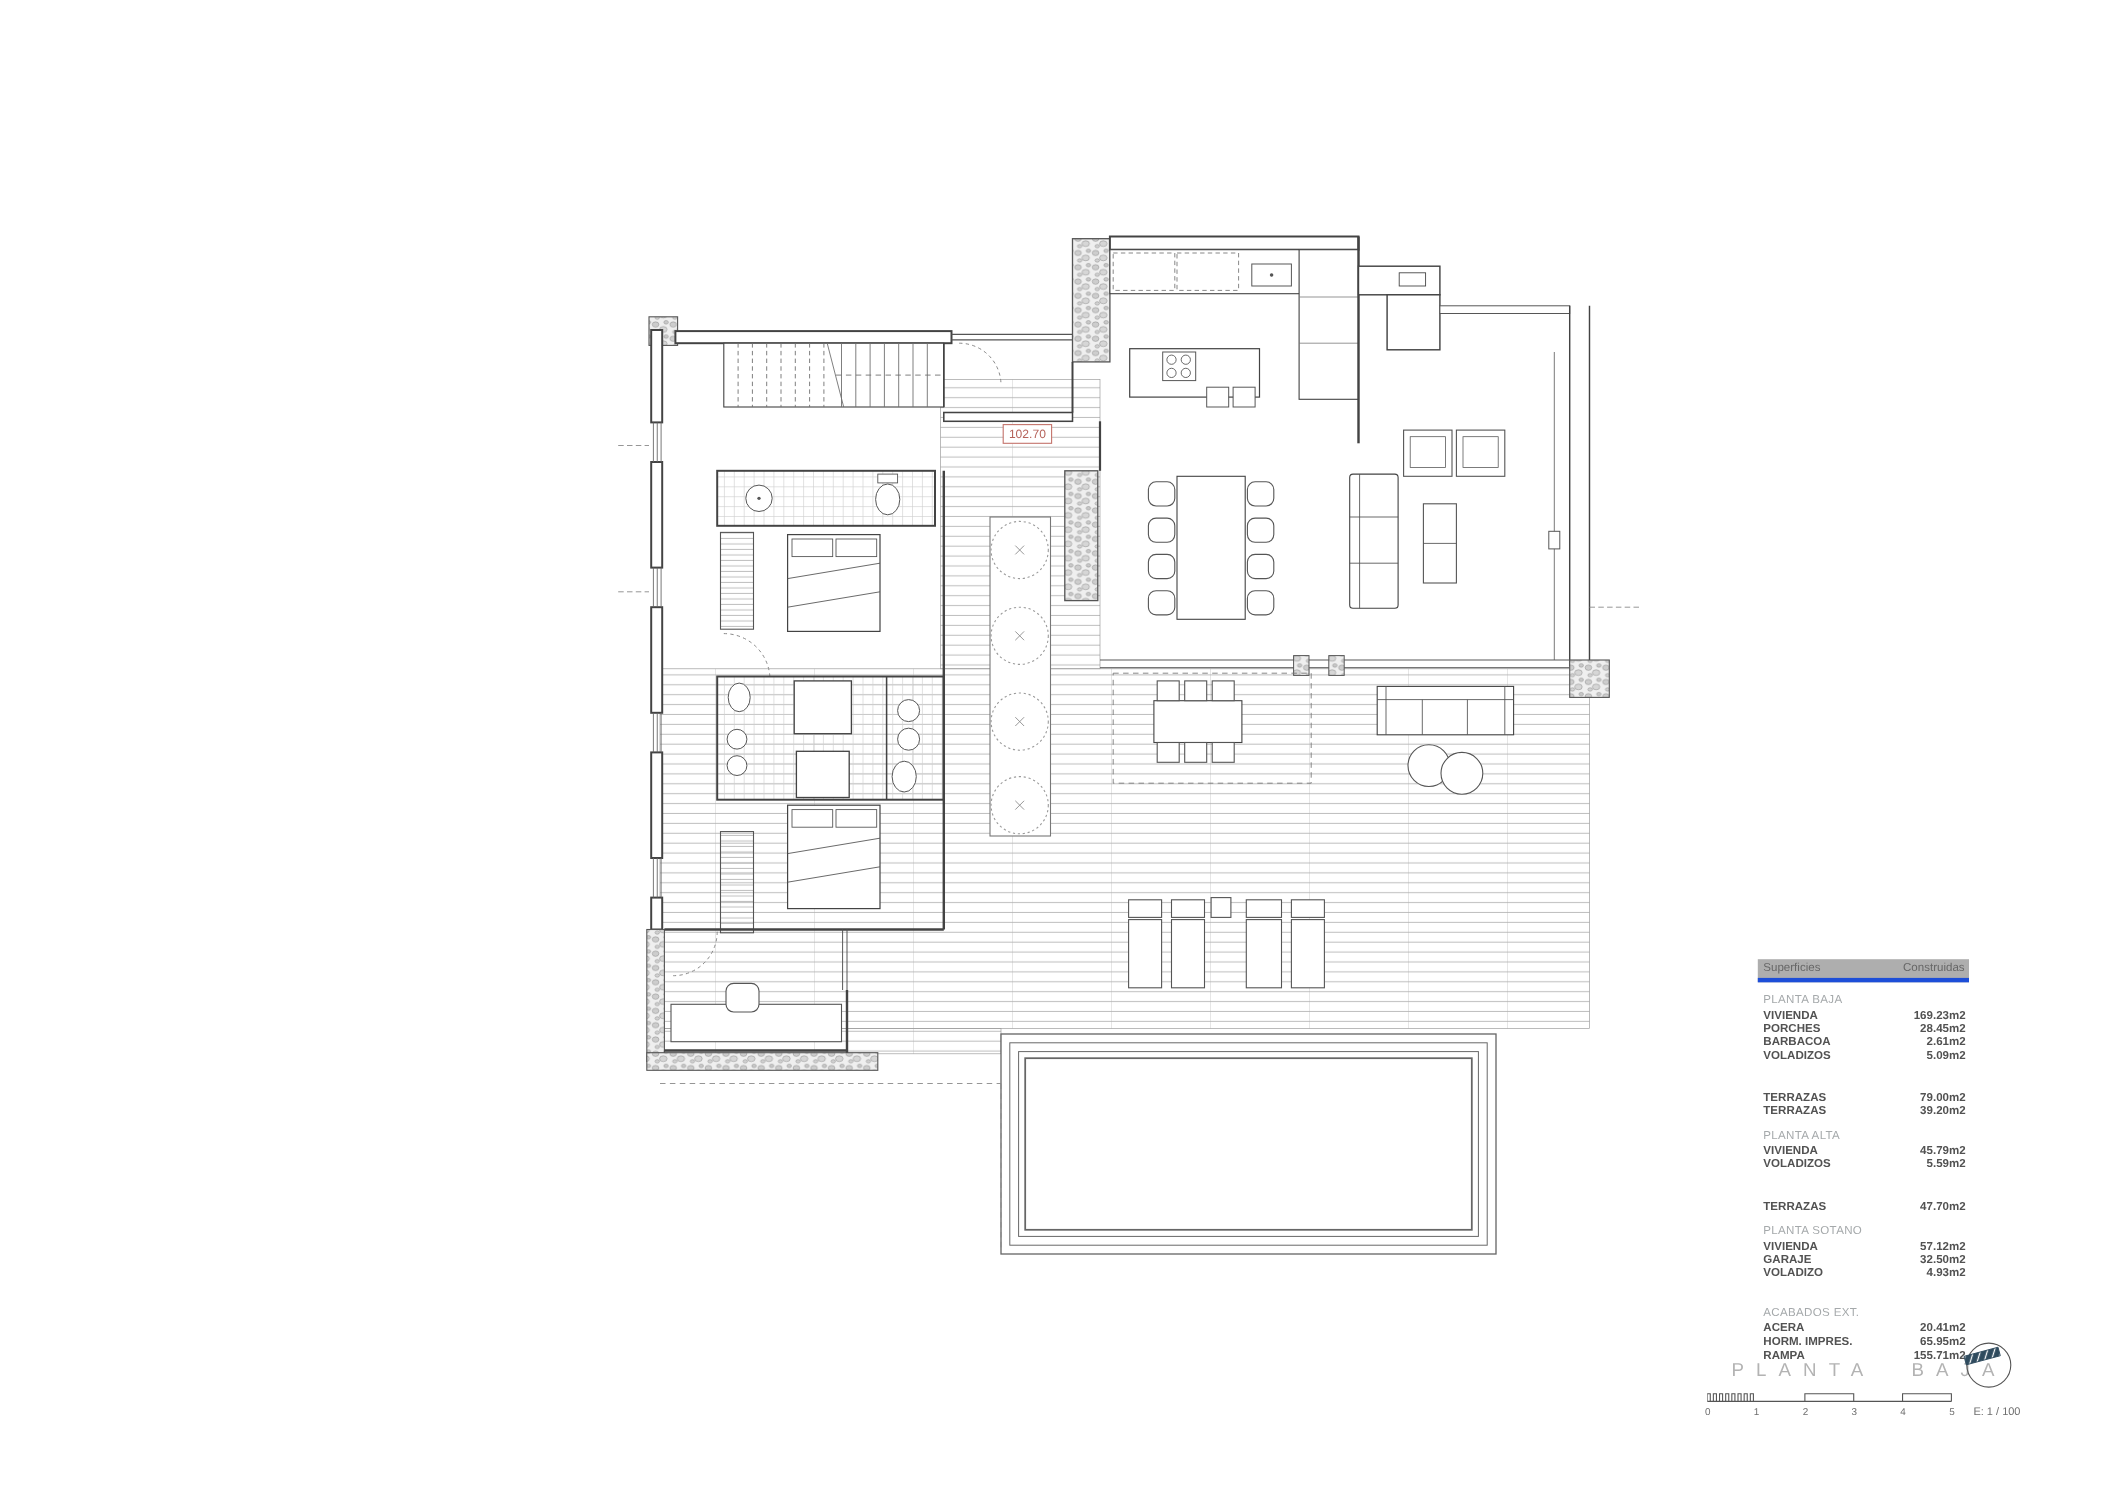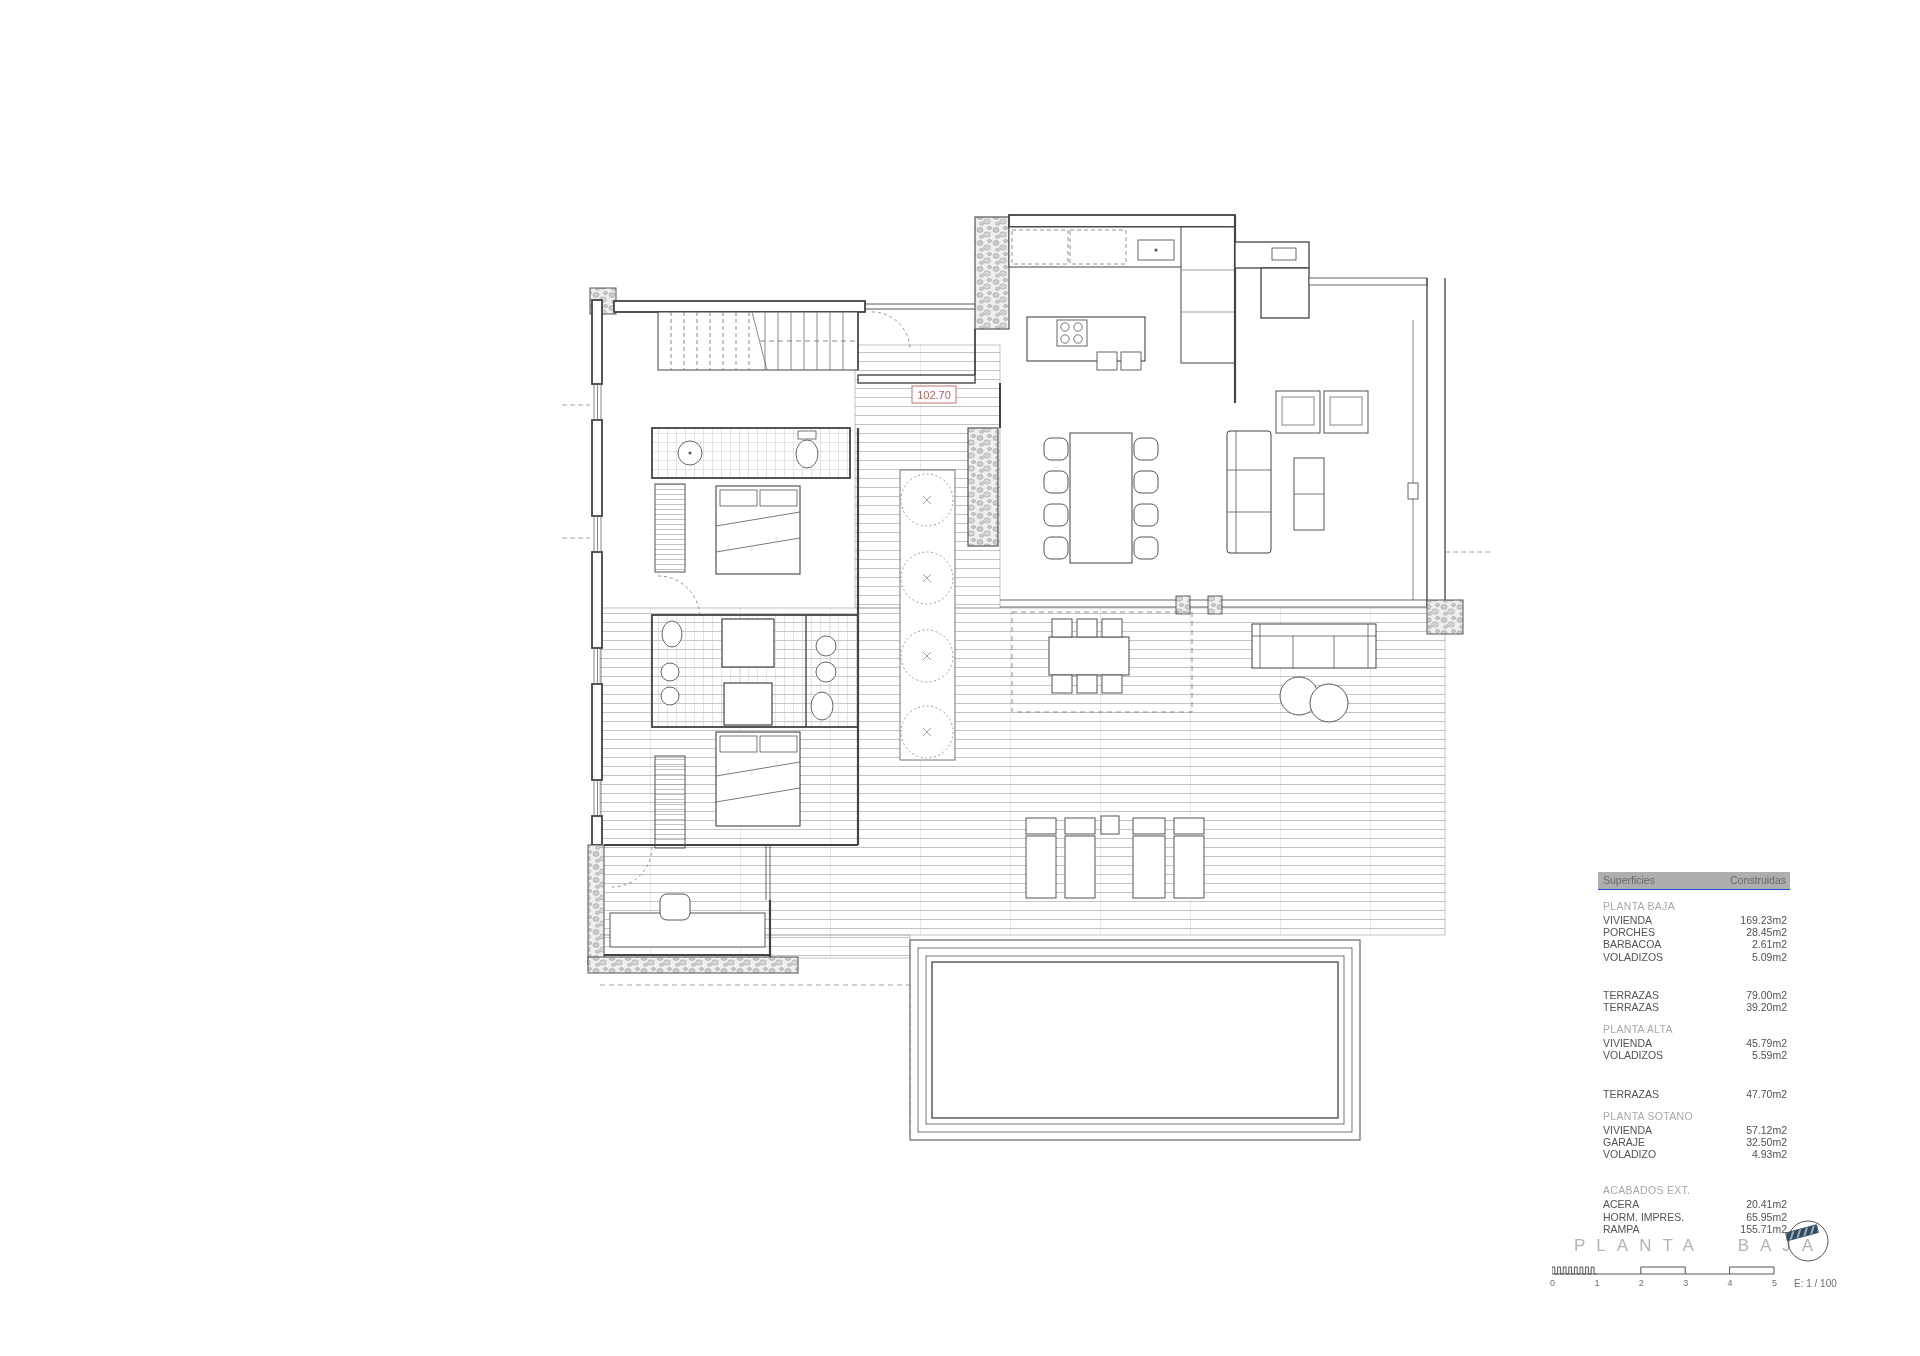--- a/index.html
+++ b/index.html
@@ -4,27 +4,27 @@
 <style>
   html,body{margin:0;padding:0;background:#ffffff;width:1920px;height:1356px;overflow:hidden;
             font-family:"Liberation Sans","DejaVu Sans",sans-serif;}
 
   
   #plan-svg{position:absolute;left:560px;top:200px;width:940px;height:970px;}
 
   
   .areas{position:absolute;left:1598px;top:872px;width:192px;font-size:10.5px;color:#525252;}
   .areas-header{display:flex;justify-content:space-between;align-items:center;
-                background:#aeaeae;border-bottom:1px solid #1d4ed8;color:#676767;
+                background:#aeaeae;border-bottom:4px solid #1d4ed8;color:#676767;
                 padding:2px 4px 3px 5px;font-size:10.5px;}
   .tbl-section{margin-top:10px;}
   .tbl-section.no-heading{margin-top:26px;}
   .tbl-section:last-child{margin-top:24px;}
   .tbl-heading{color:#a5a9ab;margin:0 0 2px 0;padding-left:5px;letter-spacing:.3px;}
-  .tbl-row{display:flex;justify-content:space-between;line-height:12.2px;padding:0 3px 0 5px;}
+  .tbl-row{display:flex;justify-content:space-between;line-height:12.2px;padding:0 3px 0 5px;font-weight:bold;}
   .tbl-row .val{text-align:left;}
 
   
   .plan-title{position:absolute;left:1574px;top:1236px;font-size:17px;color:#b3b3b3;
               letter-spacing:11px;word-spacing:18px;white-space:nowrap;}
   .scale-svg{position:absolute;left:1552px;top:1262px;}
   .scale-ticks{position:absolute;left:1550px;top:1278px;width:232px;height:12px;}
   .scale-ticks span{position:absolute;top:0;font-size:9px;color:#6e6e6e;}
   .scale-label{position:absolute;left:1794px;top:1278px;font-size:10px;color:#6e6e6e;}
   .compass-svg{position:absolute;left:1780px;top:1212px;}

